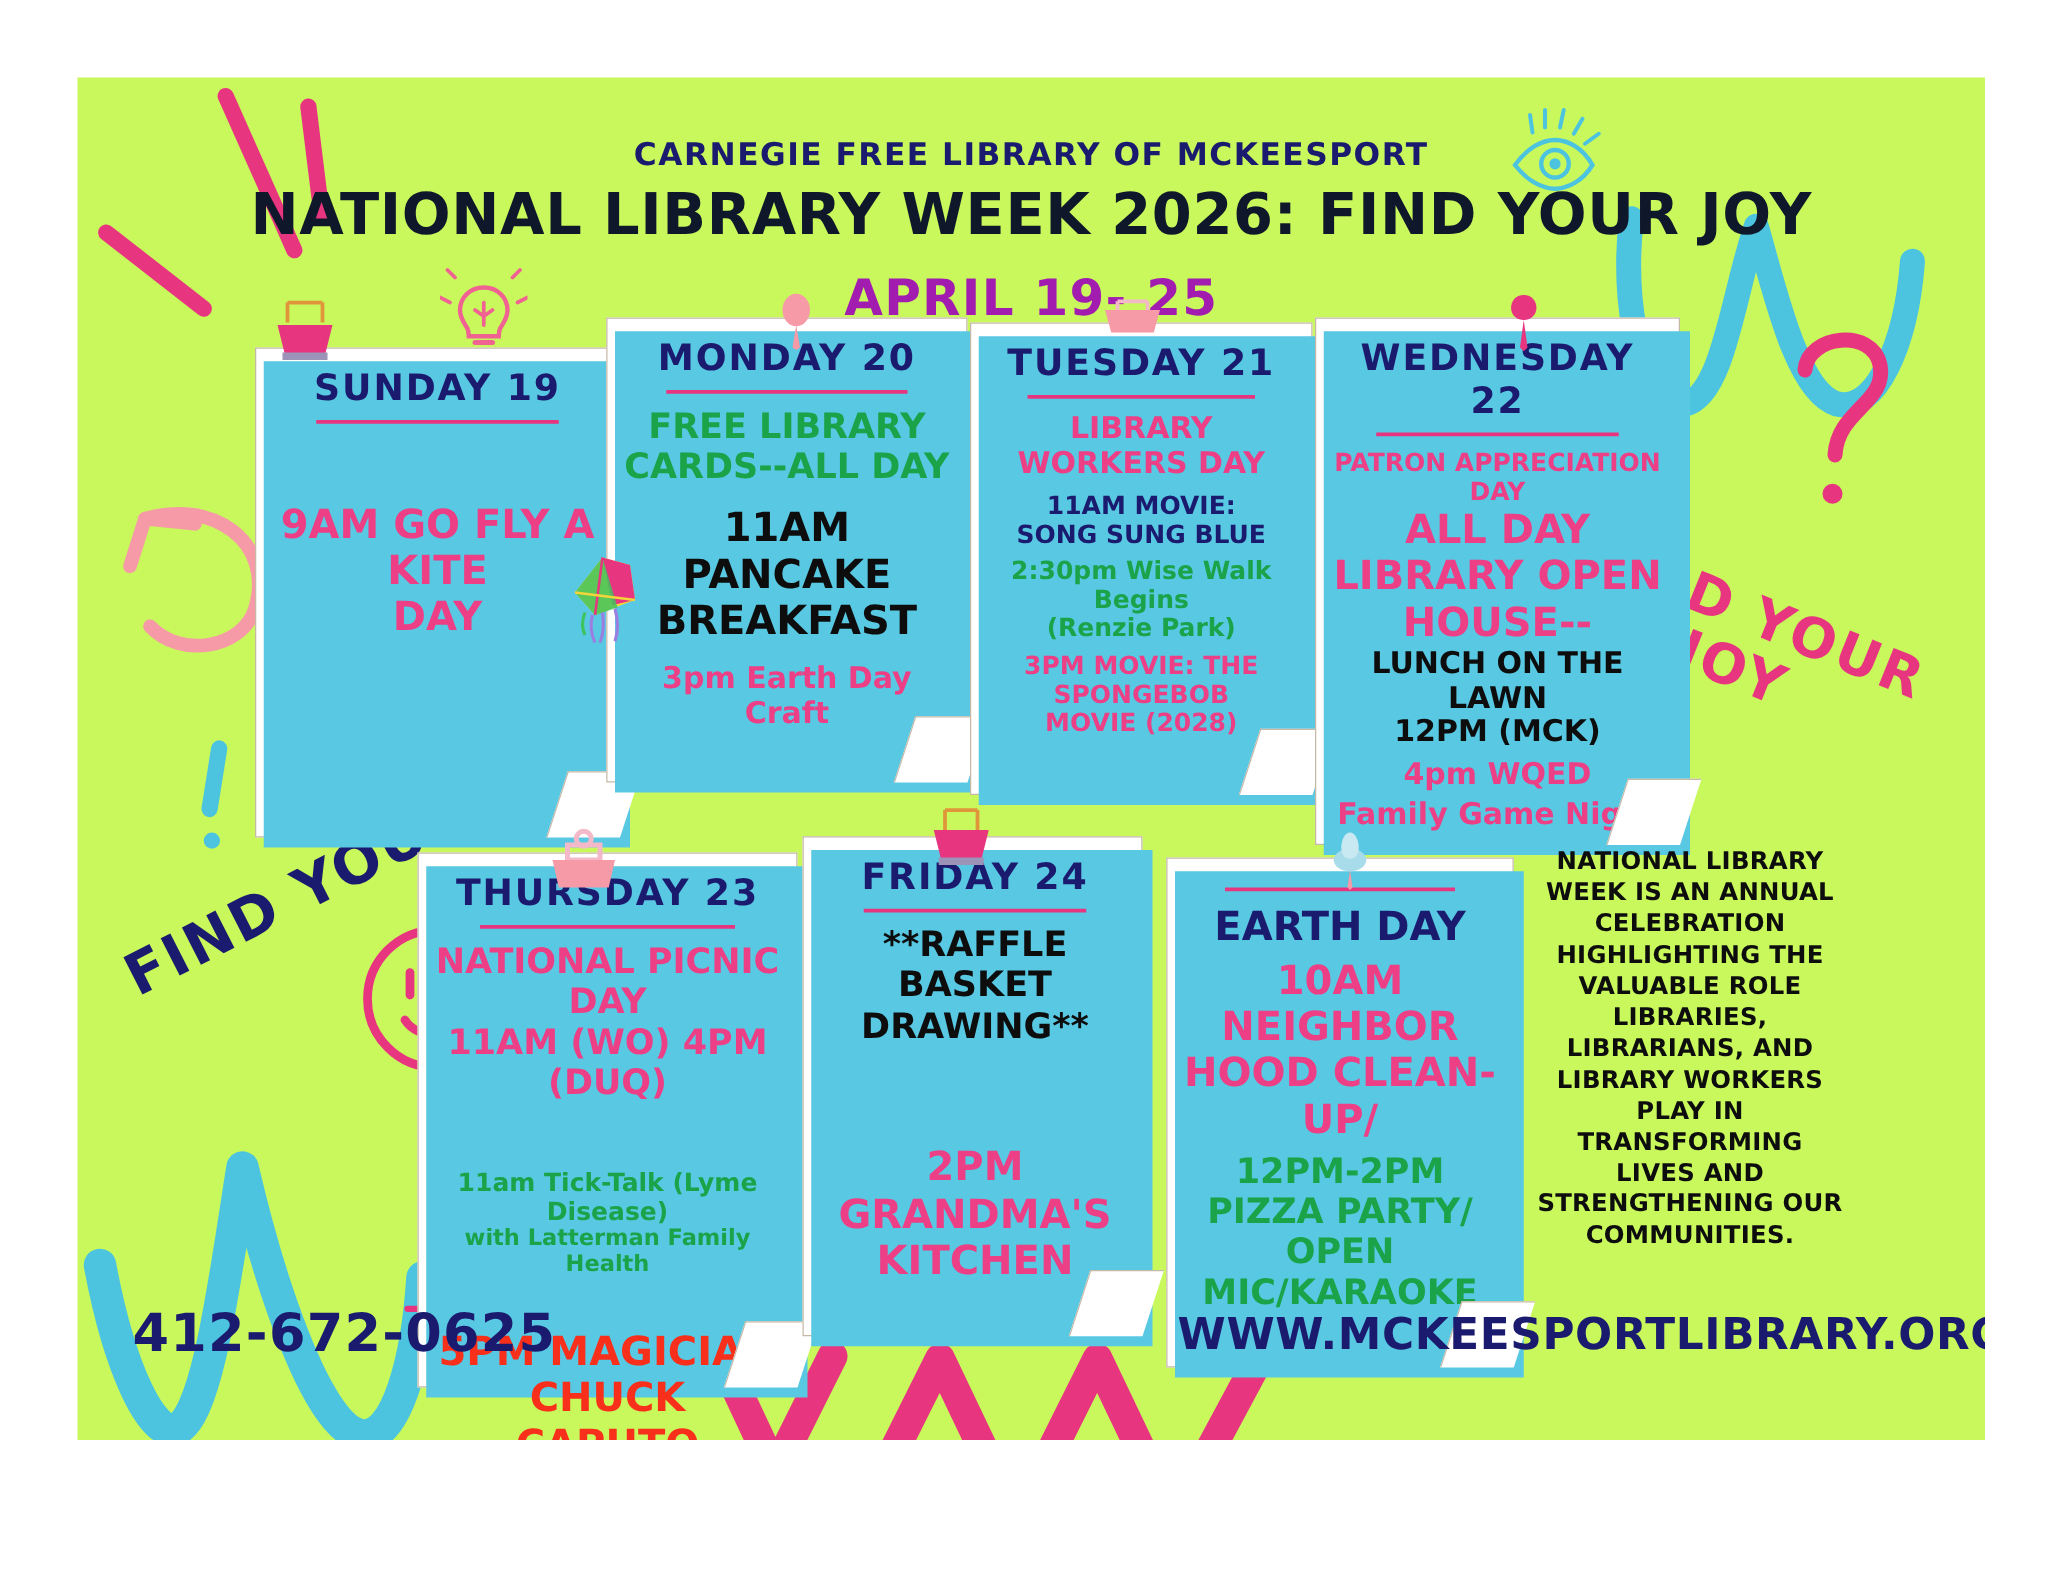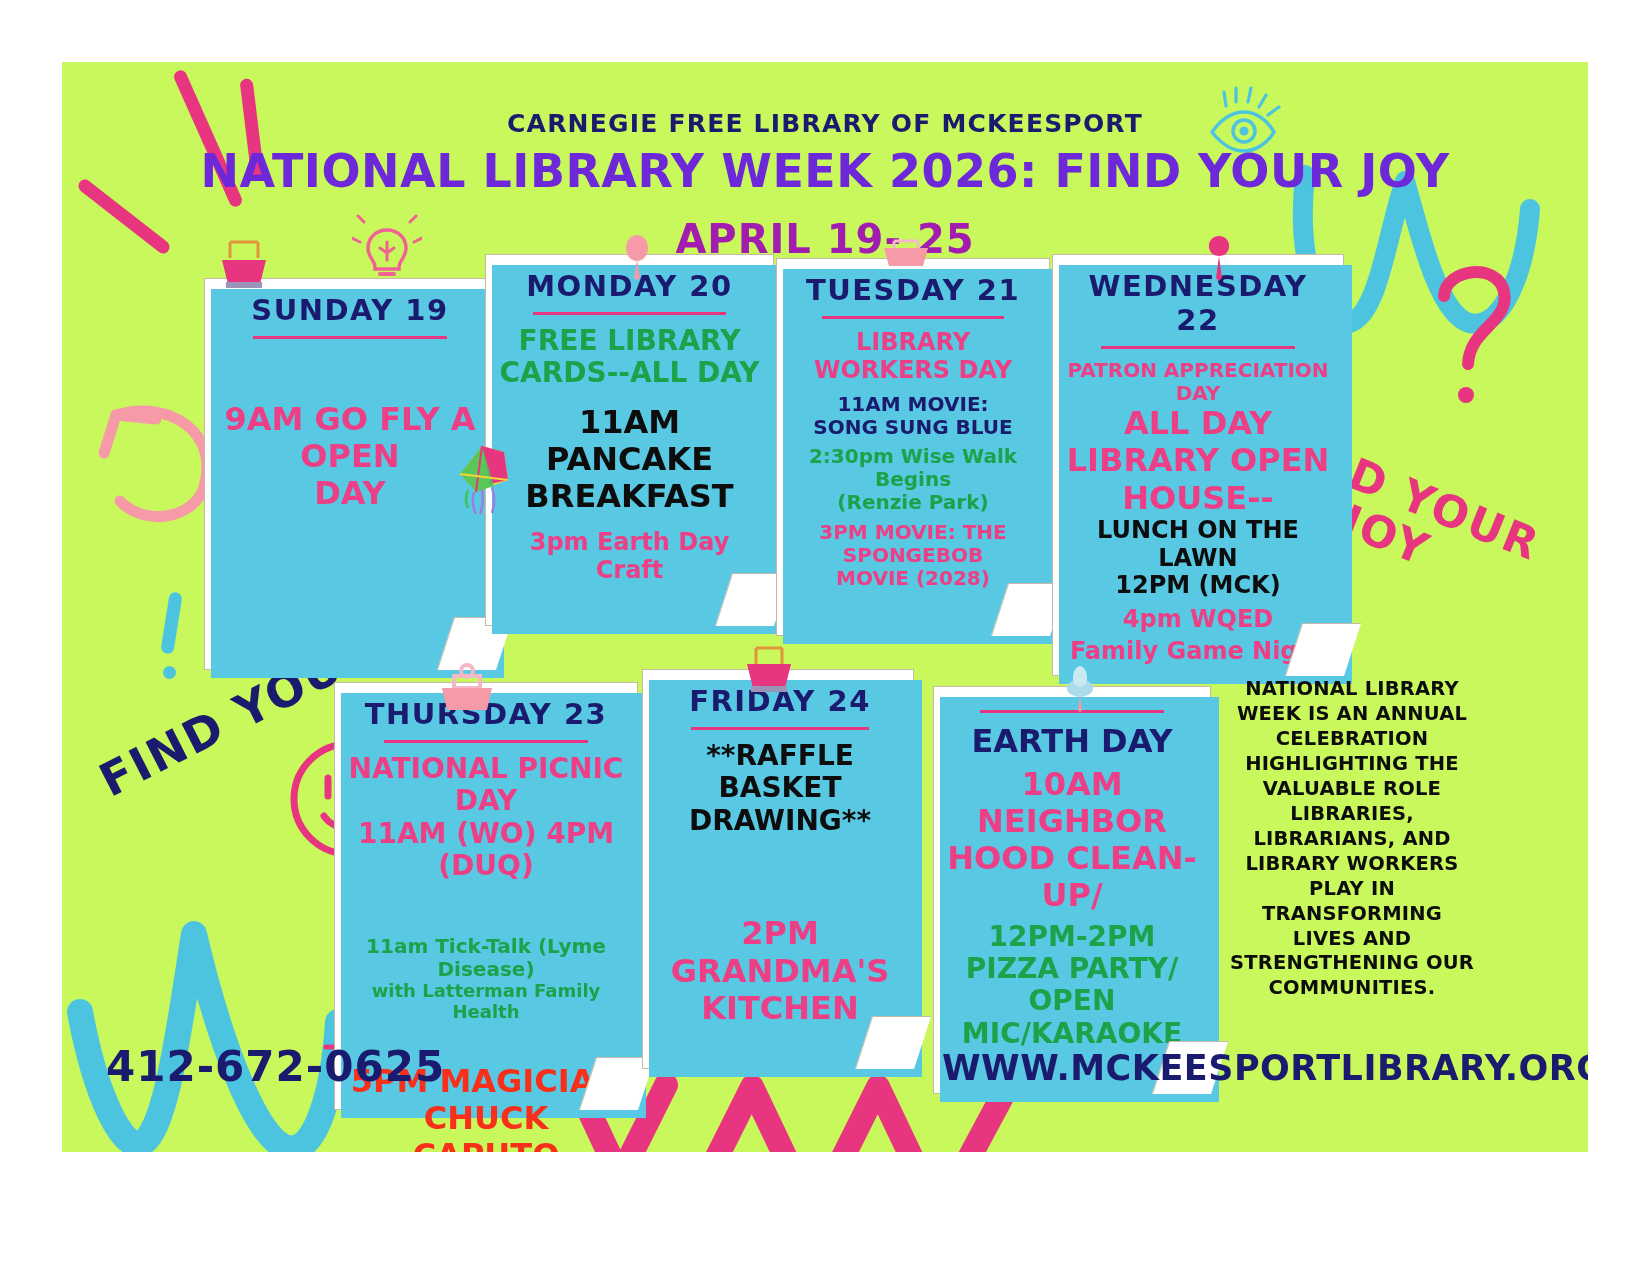--- a/index.html
+++ b/index.html
@@ -50,21 +50,21 @@
   }
   .fyj-right span{display:block;}
 
   
   #header{position:absolute;left:0;top:24px;width:1526px;text-align:center;z-index:6;margin-top:23px;}
   .kicker{
     font-size:25px;font-weight:bold;color:#1a1a6e;
     letter-spacing:1.2px;
   }
   .maintitle{
-    font-size:46px;font-weight:bold;color:#6d28d9;
+    font-size:46px;font-weight:bold;color:#0f172a;
     letter-spacing:.5px;margin-top:6px;
   }
   .dates{
     font-size:40px;font-weight:bold;color:#a21caf;
     letter-spacing:1px;margin-top:18px;
   }
 
   
   .card{
     position:absolute;
@@ -279,21 +279,21 @@
     <path d="M22 52 q-3 12 2 22M30 50 q2 14 -2 24M40 47 q4 14 0 26" fill="none" stroke="#9b7fe0" stroke-width="2.5"></path>
     <path d="M16 50 q-4 10 0 18" fill="none" stroke="#3ec45e" stroke-width="2.5"></path>
   </svg>
 
   <div class="card" id="card-sun">
     <div class="card-inner">
       <div class="day">SUNDAY  19</div>
       <div class="rule"></div>
       <div class="gap-lg"></div>
       <div class="gap-lg"></div>
-      <div class="ln pink sz-xl">9AM GO FLY A OPEN</div>
+      <div class="ln pink sz-xl">9AM GO FLY A KITE</div>
       <div class="ln pink sz-xl">DAY</div>
     </div>
     <div class="curl"></div>
   </div>
 
   <div class="card" id="card-mon">
     <div class="card-inner">
       <div class="day">MONDAY  20</div>
       <div class="rule"></div>
       <div class="ln green sz-lg">FREE LIBRARY</div>

